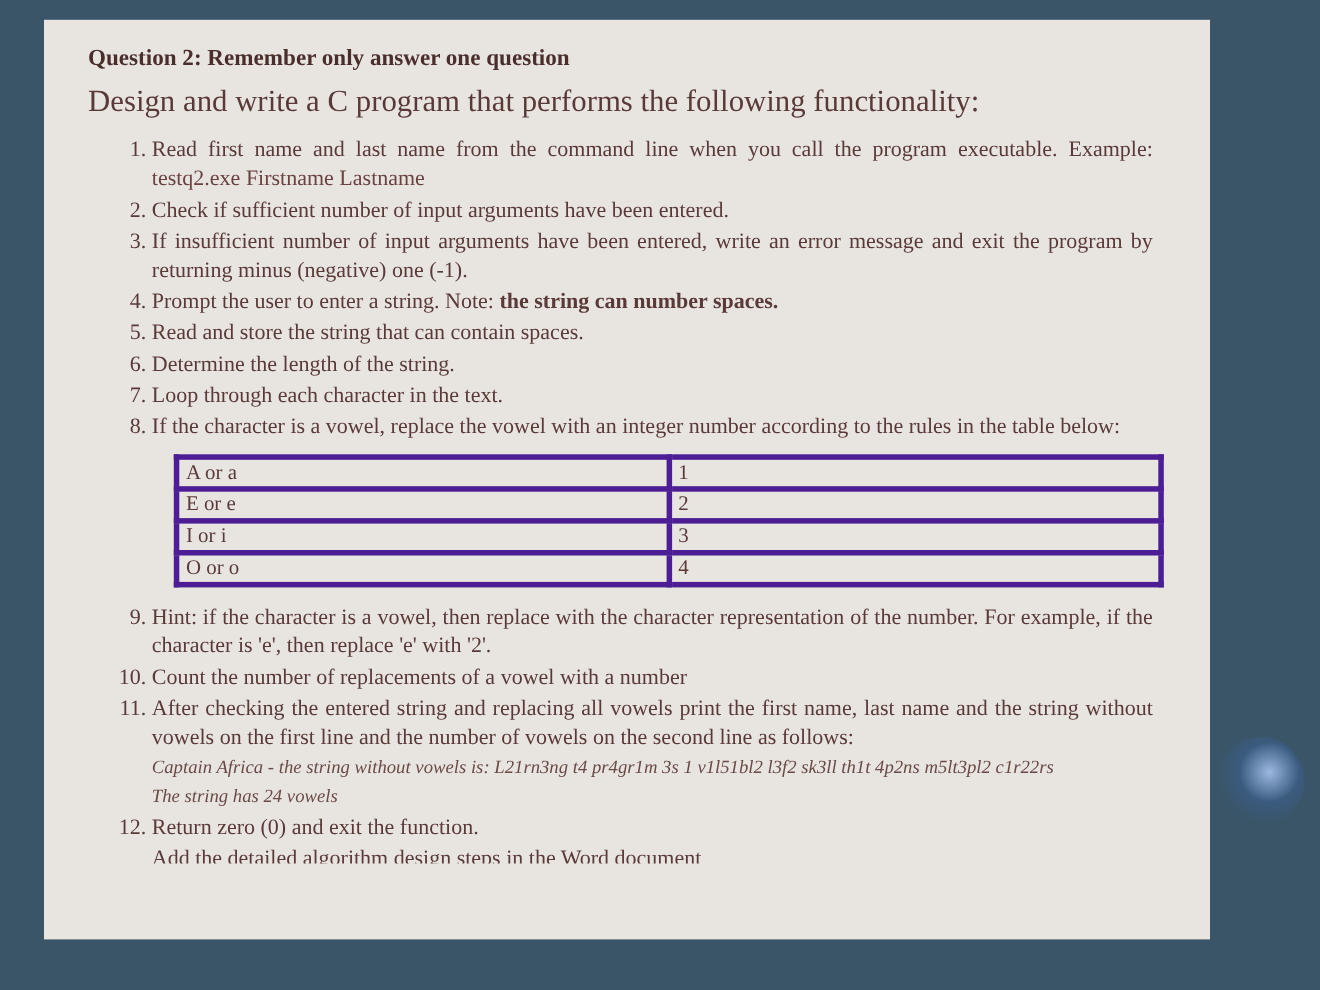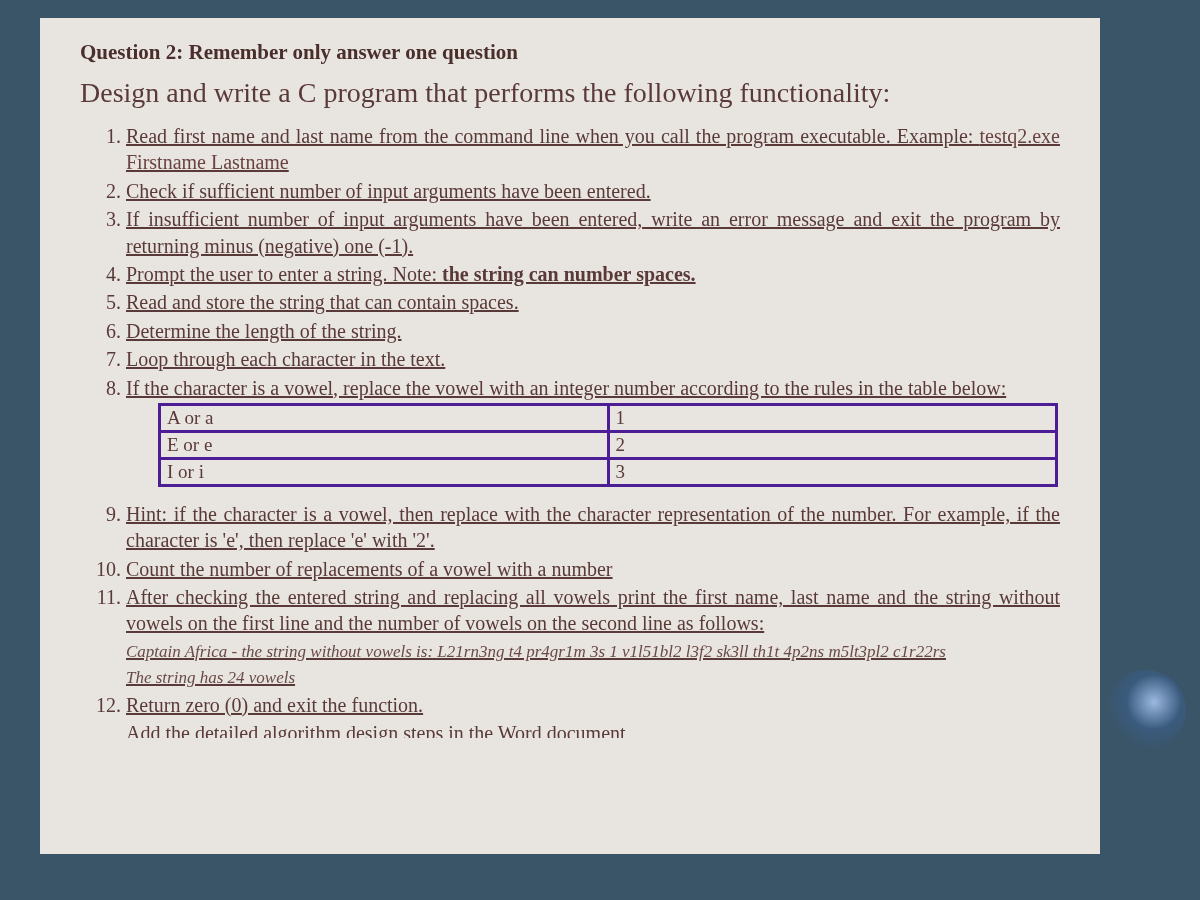--- a/index.html
+++ b/index.html
@@ -26,45 +26,44 @@
     font-size: 21px;
     margin-bottom: 12px;
     color: #4a2e2c;
   }
   .prompt {
     font-size: 28px;
     margin-bottom: 14px;
   }
   ol.main {
     list-style-type: decimal;
-    margin: 0;
+    margin: 12px;
     padding-left: 46px;
     font-size: 20px;
-    text-decoration: underline;
   }
   ol.main > li {
     margin-bottom: 2px;
     line-height: 1.32;
     text-align: justify;
   }
   .example {
     color: #6a4240;
   }
   .bold {
     font-weight: bold;
   }
   table.vowel {
     border-collapse: collapse;
     margin-left: 78px;
     margin-top: 2px;
     margin-bottom: 14px;
     width: 900px;
   }
   table.vowel td {
-    border: 3px solid #4c1d95;
+    border: 5px solid #4c1d95;
     padding: 0 6px;
     font-size: 19px;
     height: 24px;
   }
   table.vowel td.left {
     width: 50%;
   }
   .italic {
     font-style: italic;
     font-size: 17px;
@@ -116,20 +115,24 @@
       <td>1</td>
     </tr>
     <tr>
       <td class="left">E or e</td>
       <td>2</td>
     </tr>
     <tr>
       <td class="left">I or i</td>
       <td>3</td>
     </tr>
+    <tr>
+      <td class="left">O or o</td>
+      <td>4</td>
+    </tr>
   </tbody>
     </table>
 
   <ol class="main" start="9">
     <li>Hint: if the character is a vowel, then replace with the character representation of the number. For example, if the character is 'e', then replace 'e' with '2'.</li>
     <li>Count the number of replacements of a vowel with a number</li>
     <li>
       <span>After checking the entered string and replacing all vowels print the first name, last name and the string without vowels on the first line and the number of vowels on the second line as follows:</span><br>
       <span class="italic">Captain Africa - the string without vowels is: L21rn3ng t4 pr4gr1m 3s 1 v1l51bl2 l3f2 sk3ll th1t 4p2ns m5lt3pl2 c1r22rs</span><br>
       <span class="italic">The string has 24 vowels</span>

